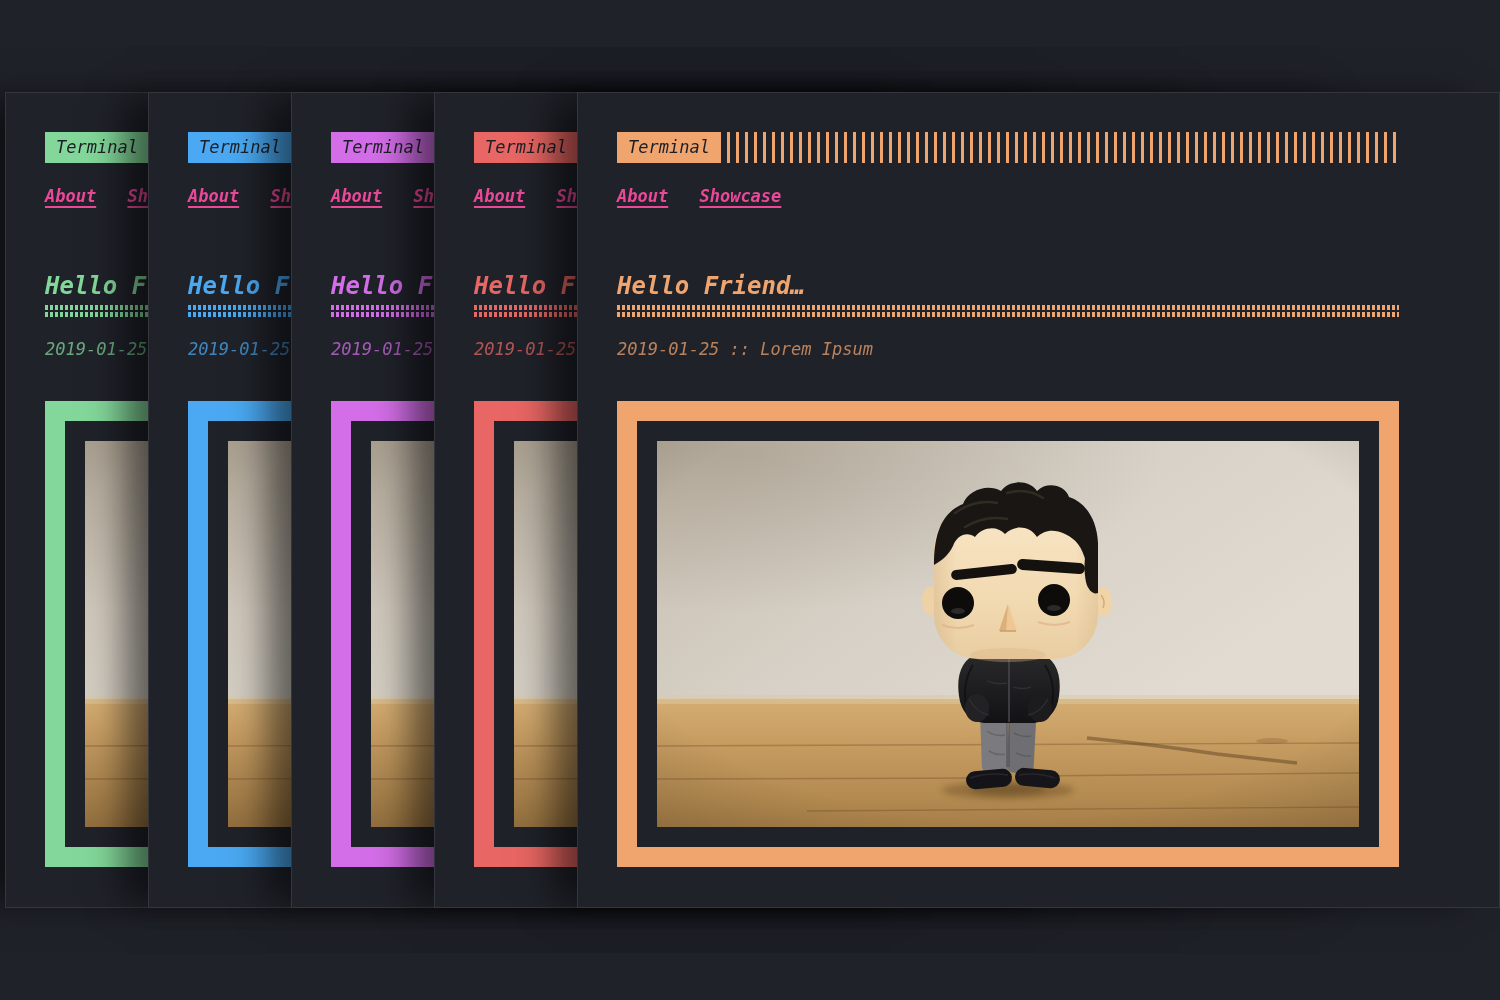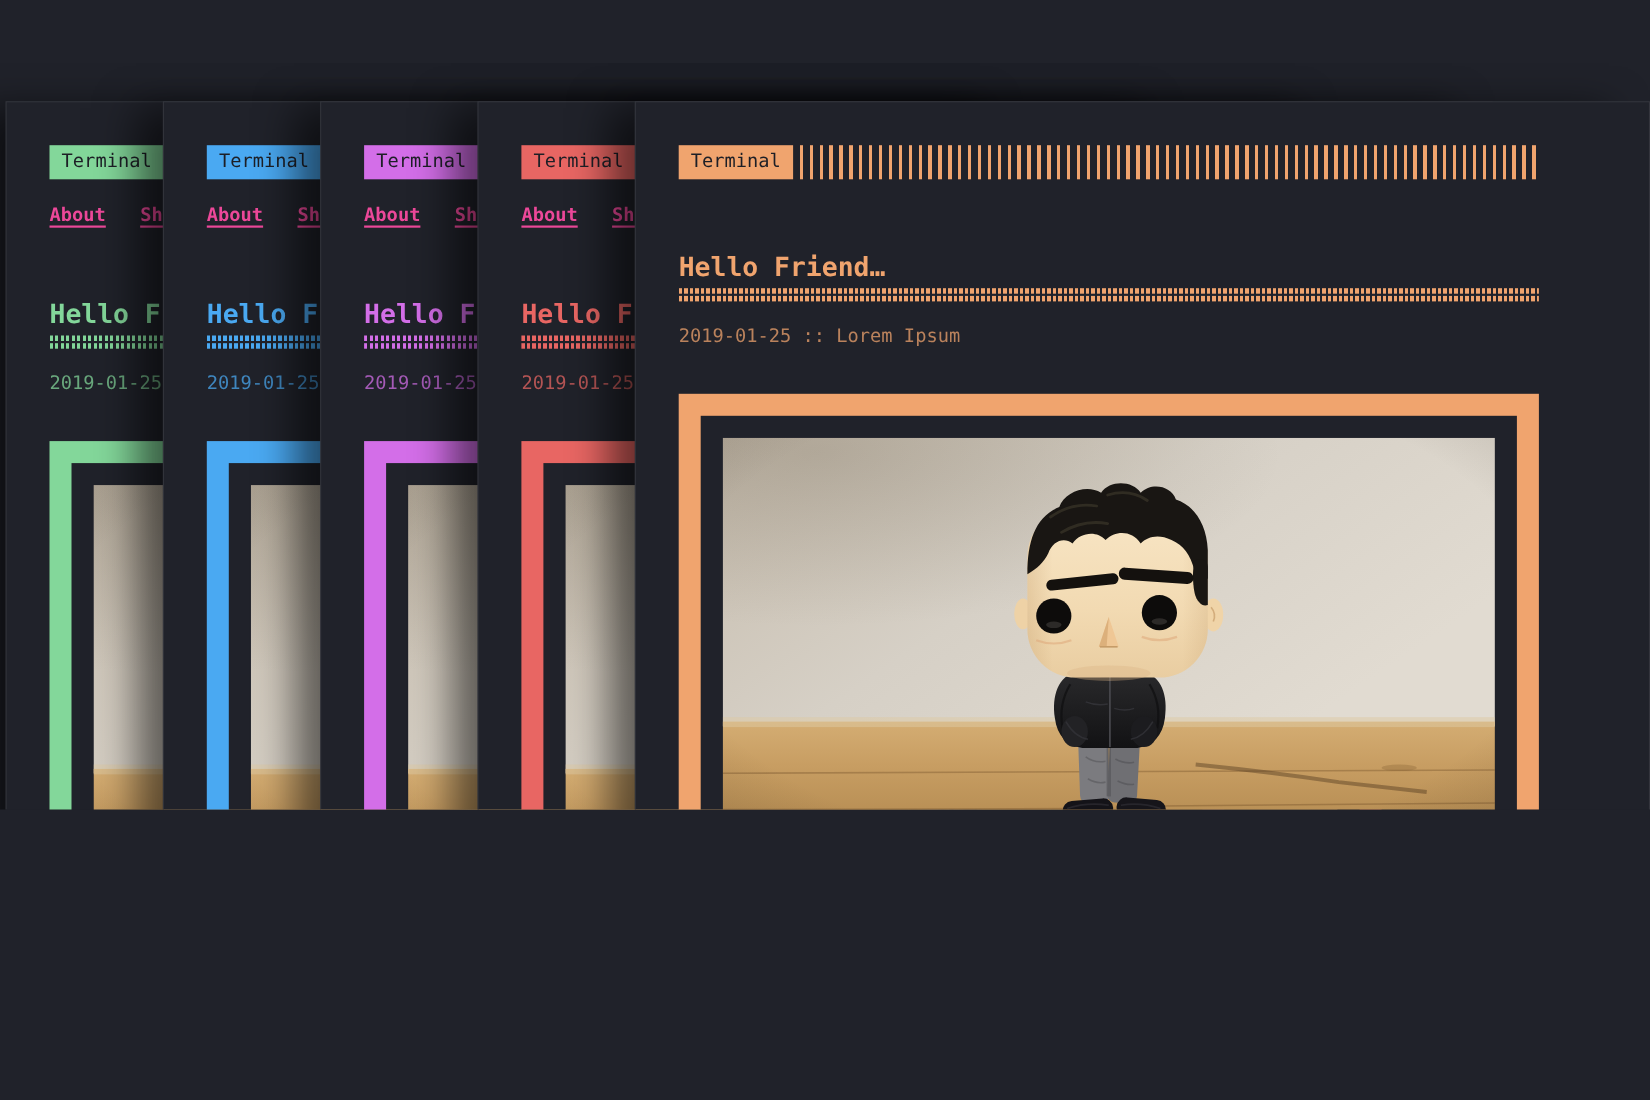--- a/index.html
+++ b/index.html
@@ -1,21 +1,21 @@
 <!DOCTYPE html>
 <html style="--bg: #20222a;"><head>
 <meta charset="utf-8">
 <style>
   * { margin:0; padding:0; box-sizing:border-box; }
   html,body { width:1500px; height:1000px; overflow:hidden; }
   body {
     background: var(--bg, #20222a);
     font-family: "DejaVu Sans Mono", "Liberation Mono", monospace;
   }
-  .stage { position:relative; width:1500px; height:736px; overflow:hidden; background: var(--bg, #20222a); }
+  .stage { position:relative; width:1500px; height:1000px; overflow:hidden; background: var(--bg, #20222a); font-style: italic; }
 
   .panel {
     position:absolute; top:92px; height:816px; width:923px;
     background: var(--bg, #20222a);
     border:1px solid rgba(255,255,255,0.09);
     box-shadow:-30px 0 34px -6px rgba(0,0,0,0.55);
     overflow:hidden;
   }
   .panel-inner { padding:39px 0 0 39px; width:822px; }
 
@@ -601,20 +601,24 @@
     </div>
   </section>
 
   <section class="panel" style="left: 577px; z-index: 5; --ac: #f0a46e;">
     <div class="panel-inner">
       <header>
         <div class="logo-row">
           <a class="logo-badge">Terminal</a>
           <div class="logo-bars"></div>
         </div>
+        <nav class="menu">
+          <a class="menu-link">About</a>
+          <a class="menu-link">Showcase</a>
+        </nav>
       </header>
       <main>
         <h1 class="post-title">Hello Friend…</h1>
         <div class="title-dots"></div>
         <div class="post-meta">2019-01-25 :: Lorem Ipsum</div>
         <figure class="post-image-frame">
           <svg class="photo" viewBox="0 0 702 386" preserveAspectRatio="none">
             <defs>
               <linearGradient id="wallG" x1="0" y1="0" x2="1" y2="0.55">
                 <stop offset="0" stop-color="#c6bcad"></stop>

